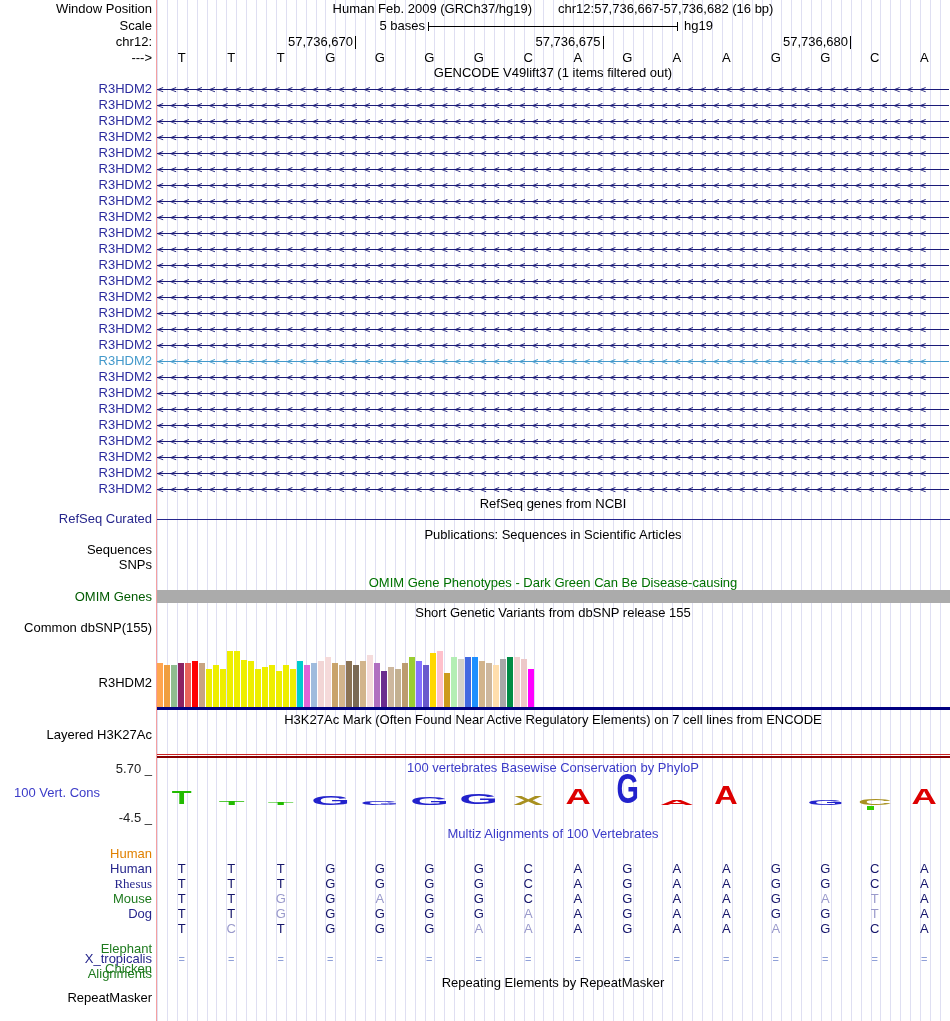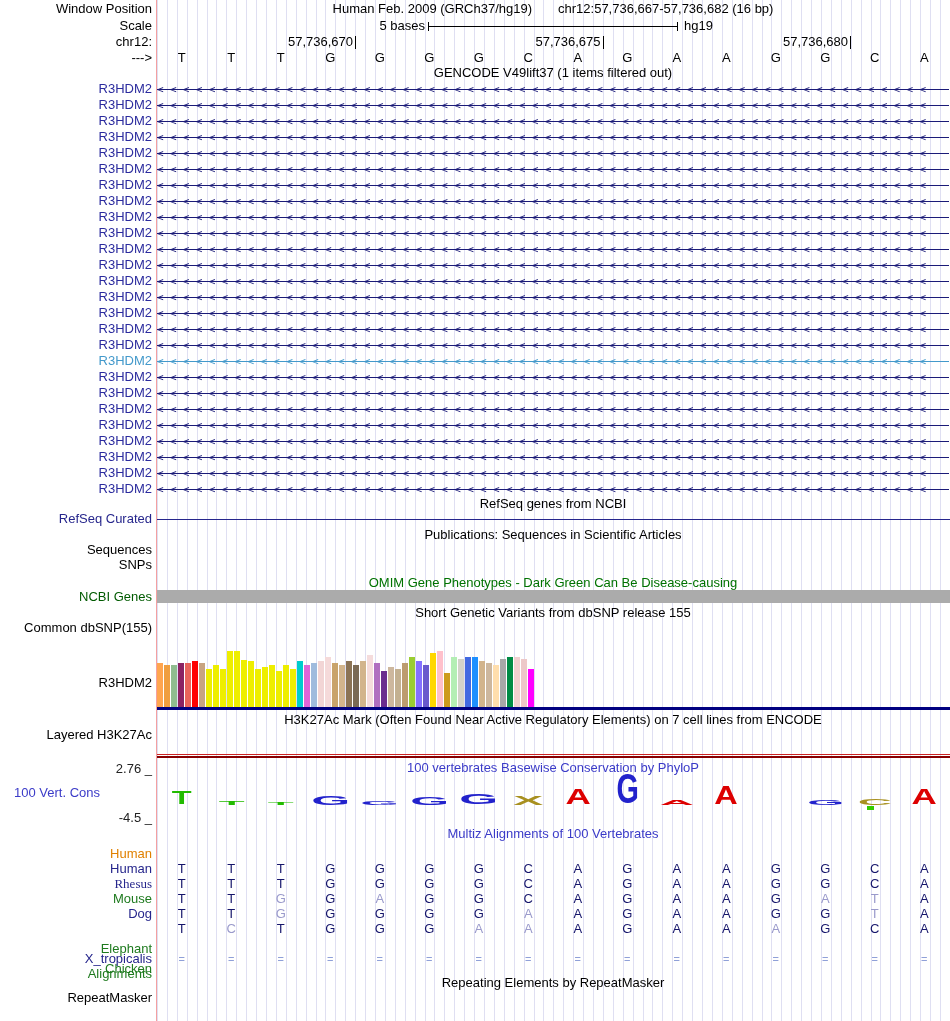--- a/index.html
+++ b/index.html
@@ -95,34 +95,34 @@
   <div class="track-title" id="refseq-title">RefSeq genes from NCBI</div>
   <div id="refseq-line"></div>
   <div class="glabel" id="lbl-refseq">RefSeq Curated</div>
 
   <div class="track-title" id="pubs-title">Publications: Sequences in Scientific Articles</div>
   <div class="glabel" id="lbl-sequences">Sequences</div>
   <div class="glabel" id="lbl-snps">SNPs</div>
 
   <div class="track-title" id="omim-title">OMIM Gene Phenotypes - Dark Green Can Be Disease-causing</div>
   <div id="omim-bar"></div>
-  <div class="glabel" id="lbl-omim">NCBI Genes</div>
+  <div class="glabel" id="lbl-omim">OMIM Genes</div>
 
   <div class="track-title" id="dbsnp-title">Short Genetic Variants from dbSNP release 155</div>
   <div class="glabel" id="lbl-dbsnp">Common dbSNP(155)</div>
 
   <div class="glabel" id="lbl-gtex">R3HDM2</div>
   <div id="gtex-baseline"></div>
 
   <div class="track-title" id="h3k-title">H3K27Ac Mark (Often Found Near Active Regulatory Elements) on 7 cell lines from ENCODE</div>
   <div class="glabel" id="lbl-h3k">Layered H3K27Ac</div>
   <div id="redline1"></div>
   <div id="redline2"></div>
 
-  <div class="glabel" id="phylop-max">2.76 _</div>
+  <div class="glabel" id="phylop-max">5.70 _</div>
   <div class="track-title" id="phylop-title">100 vertebrates Basewise Conservation by PhyloP</div>
   <div class="glabel" id="lbl-phylop">100 Vert. Cons</div>
   <div class="glabel" id="phylop-min">-4.5 _</div>
 
   <div class="track-title" id="multiz-title">Multiz Alignments of 100 Vertebrates</div>
 
   <div class="track-title" id="rmsk-title">Repeating Elements by RepeatMasker</div>
   <div class="glabel" id="lbl-rmsk">RepeatMasker</div>
 <div style="position: absolute; left: 355px; top: 36px; width: 1px; height: 13px; background: rgb(0, 0, 0);"></div>
     <div style="position: absolute; left: 263px; top: 35px; width: 90px; height: 14px; line-height: 14px; text-align: right;">57,736,670</div>

